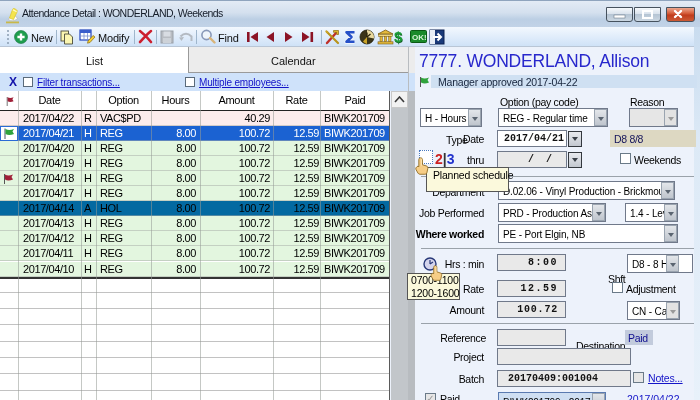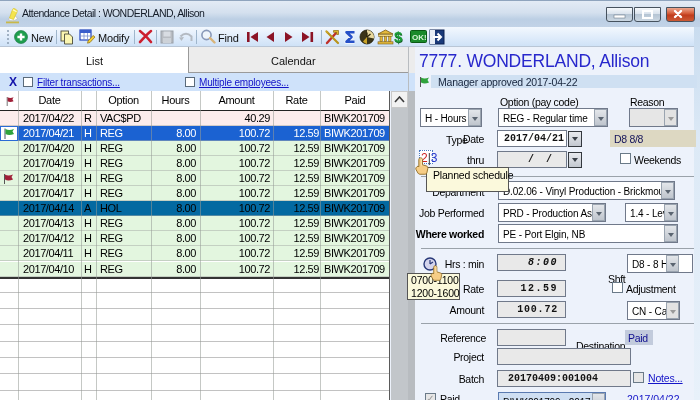--- a/index.html
+++ b/index.html
@@ -70,21 +70,21 @@
 </head>
 <body>
 
 <div class="abs" id="titlebar"></div>
 <svg class="abs" style="left:4px;top:6px" width="18" height="18" viewBox="0 0 18 18">
   <rect x="2" y="15.5" width="13" height="1.8" fill="#c8b84a"></rect>
   <path d="M4.5 13.5 Q9 16.5 13.5 12.5 L11.5 10 Q8.5 13 6 11 Z" fill="#fdfdfd" stroke="#b8b8a8" stroke-width="0.6"></path>
   <path d="M5.5 12 L8.5 3.5 Q9 2 10.5 2.6 L12.5 3.8 Q13.8 4.6 13 6 L9.5 13.5 Z" fill="#f4e44e" stroke="#d8c430" stroke-width="0.7"></path>
   <path d="M8.8 3.8 L12.6 5.8" stroke="#fffbcc" stroke-width="1.1"></path>
 </svg>
-<div class="abs" id="titletext">Attendance Detail : WONDERLAND, Allison</div>
+<div class="abs" id="titletext">Attendance Detail : WONDERLAND, Weekends</div>
 <div class="abs capbtn" id="btnmin"></div>
 <div class="abs capbtn" id="btnmax"></div>
 <div class="abs capbtn" id="btncls"></div>
 <svg class="abs" style="left:606px;top:7px" width="89" height="15" viewBox="0 0 89 15">
   <rect x="8" y="8" width="11" height="3" fill="#fff" stroke="#5a6a7a" stroke-width="0.5"></rect>
   <rect x="37" y="4" width="9" height="7" fill="none" stroke="#fff" stroke-width="2"></rect>
   <path d="M69 4 L75 10 M75 4 L69 10" stroke="#fff" stroke-width="2.4" stroke-linecap="round"></path>
 </svg>
 
 <div class="abs" id="toolbar"></div>
@@ -364,21 +364,21 @@
 <div class="abs" style="left:610px;top:130px;width:86px;height:17px;background:#ddd8c2;"></div>
 <div class="lab" style="left:614px;top:133px;color:#14145a;">D8 8/8</div>
 
 <div class="lab" style="right:216px;top:154px;">thru</div>
 <div class="tinput ro" style="left:497px;top:151px;width:70px;height:17px;padding:2px 0 0 6px;">&nbsp;&nbsp;&nbsp;&nbsp;/&nbsp;&nbsp;/</div>
 <div class="dbtn" style="left:568px;top:152px;"></div>
 <div class="cb" style="left:620px;top:153px;"></div>
 <div class="lab" style="left:634px;top:154px;">Weekends</div>
 
 <div class="abs" style="left:419px;top:150px;width:14px;height:14px;background:#fff;border:1px dotted #4a7ac0;"></div>
-<div class="abs" style="left:421px;top:151px;font-size:12px;font-weight:normal;color:#cc2222;">2<span style="color:#333;">|</span><span style="color:#2233cc;">3</span></div>
+<div class="abs" style="left:435px;top:151px;font-size:14px;font-weight:bold;color:#cc2222;">2<span style="color:#333;">|</span><span style="color:#2233cc;">3</span></div>
 <div class="tooltip" style="left:426px;top:167px;width:83px;height:25px;padding:1px 0 0 6px;">Planned schedule</div>
 <svg class="abs" style="left:415px;top:157px;z-index:31" width="14" height="18" viewBox="0 0 13 17">
   <path d="M5.2 0.8 C6.3 0.8 6.9 1.5 6.9 2.5 L6.9 7.3 L10.8 8.5 C11.8 8.9 12.2 9.7 12 10.7 L11.2 14.6 C11 15.6 10.2 16.3 9.2 16.3 L4.6 16.3 C3.8 16.3 3.1 15.9 2.7 15.2 L0.9 12 C0.4 11.1 0.7 10 1.5 9.4 L2.7 8.6 L3.5 9.2 L3.5 2.5 C3.5 1.5 4.1 0.8 5.2 0.8 Z" fill="#f6cd86" stroke="#8a6418" stroke-width="0.8"></path>
   <path d="M5.2 1.6 C5.7 1.6 6 1.9 6 2.5 L6 8.2" fill="none" stroke="#fdeabd" stroke-width="0.8"></path>
 </svg>
 
 <div class="sep" style="left:421px;top:176px;width:273px;"></div>
 
 <div class="lab" style="right:216px;top:186px;">Department</div>
 <div class="combo" style="left:498px;top:181px;width:177px;">D.02.06 - Vinyl Production - Brickmoulc</div>
@@ -400,21 +400,21 @@
   <circle cx="7" cy="7" r="6" fill="#d4d4ec" stroke="#283878" stroke-width="1.4"></circle>
   <path d="M7 7 L7 3 M7 7 L10 5" stroke="#283878" stroke-width="1.2"></path>
 </svg>
 <svg class="abs" style="left:430px;top:265px;z-index:31" width="13" height="16" viewBox="0 0 13 17">
   <path d="M5.2 0.8 C6.3 0.8 6.9 1.5 6.9 2.5 L6.9 7.3 L10.8 8.5 C11.8 8.9 12.2 9.7 12 10.7 L11.2 14.6 C11 15.6 10.2 16.3 9.2 16.3 L4.6 16.3 C3.8 16.3 3.1 15.9 2.7 15.2 L0.9 12 C0.4 11.1 0.7 10 1.5 9.4 L2.7 8.6 L3.5 9.2 L3.5 2.5 C3.5 1.5 4.1 0.8 5.2 0.8 Z" fill="#f6cd86" stroke="#8a6418" stroke-width="0.8"></path>
   <path d="M5.2 1.6 C5.7 1.6 6 1.9 6 2.5 L6 8.2" fill="none" stroke="#fdeabd" stroke-width="0.8"></path>
 </svg>
 <div class="tooltip" style="left:407px;top:273px;width:53px;height:27px;padding:0 0 0 3px;line-height:13px;">0700-1100<br>1200-1600</div>
 
 <div class="lab" style="right:216px;top:258px;">Hrs : min</div>
-<div class="tinput ro" style="left:497px;top:254px;width:69px;height:17px;text-align:right;padding:2px 7px 0 0;letter-spacing:1.5px;font-style:italic;">8:00</div>
+<div class="tinput ro" style="left:497px;top:254px;width:69px;height:17px;text-align:right;padding:2px 7px 0 0;letter-spacing:1.5px;">8:00</div>
 <div class="lab" style="left:608px;top:273px;">Shft</div>
 <div class="combo" style="left:627px;top:254px;width:66px;">D8 - 8 H</div>
 <div class="cbtn" style="left:666px;top:255px;"></div>
 
 <div class="lab" style="right:216px;top:283px;">Rate</div>
 <div class="tinput ro" style="left:497px;top:280px;width:69px;height:17px;text-align:right;padding:2px 7px 0 0;letter-spacing:1.5px;">12.59</div>
 <div class="cb" style="left:612px;top:282px;"></div>
 <div class="lab" style="left:626px;top:283px;">Adjustment</div>
 
 <div class="lab" style="right:216px;top:304px;">Amount</div>

